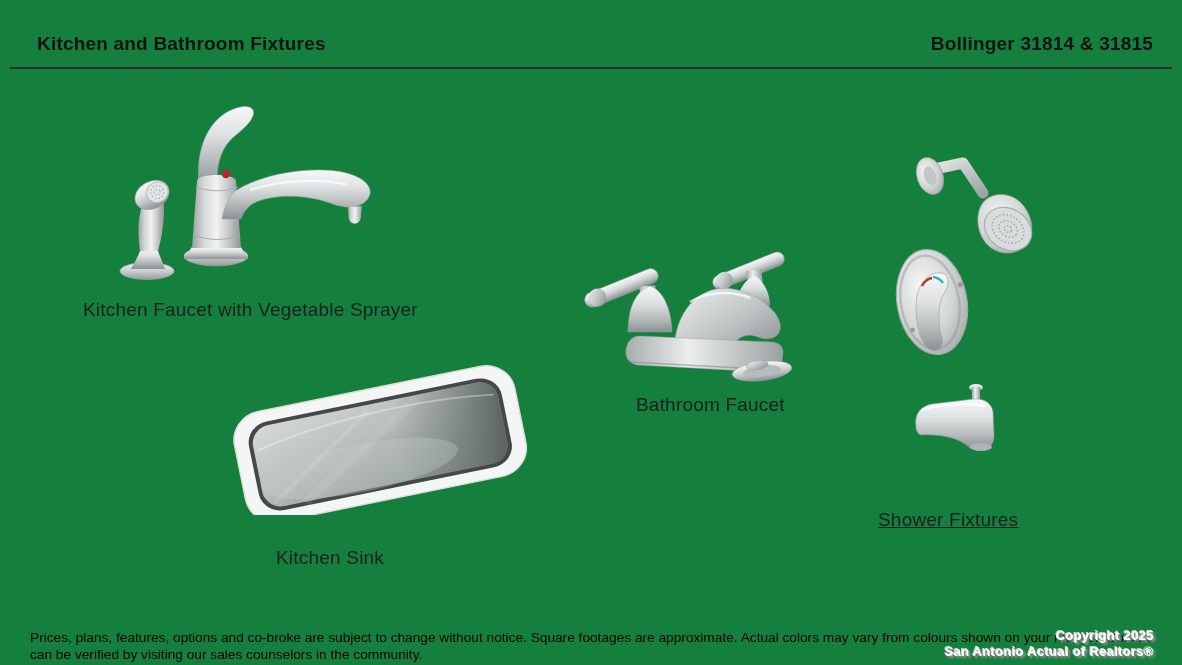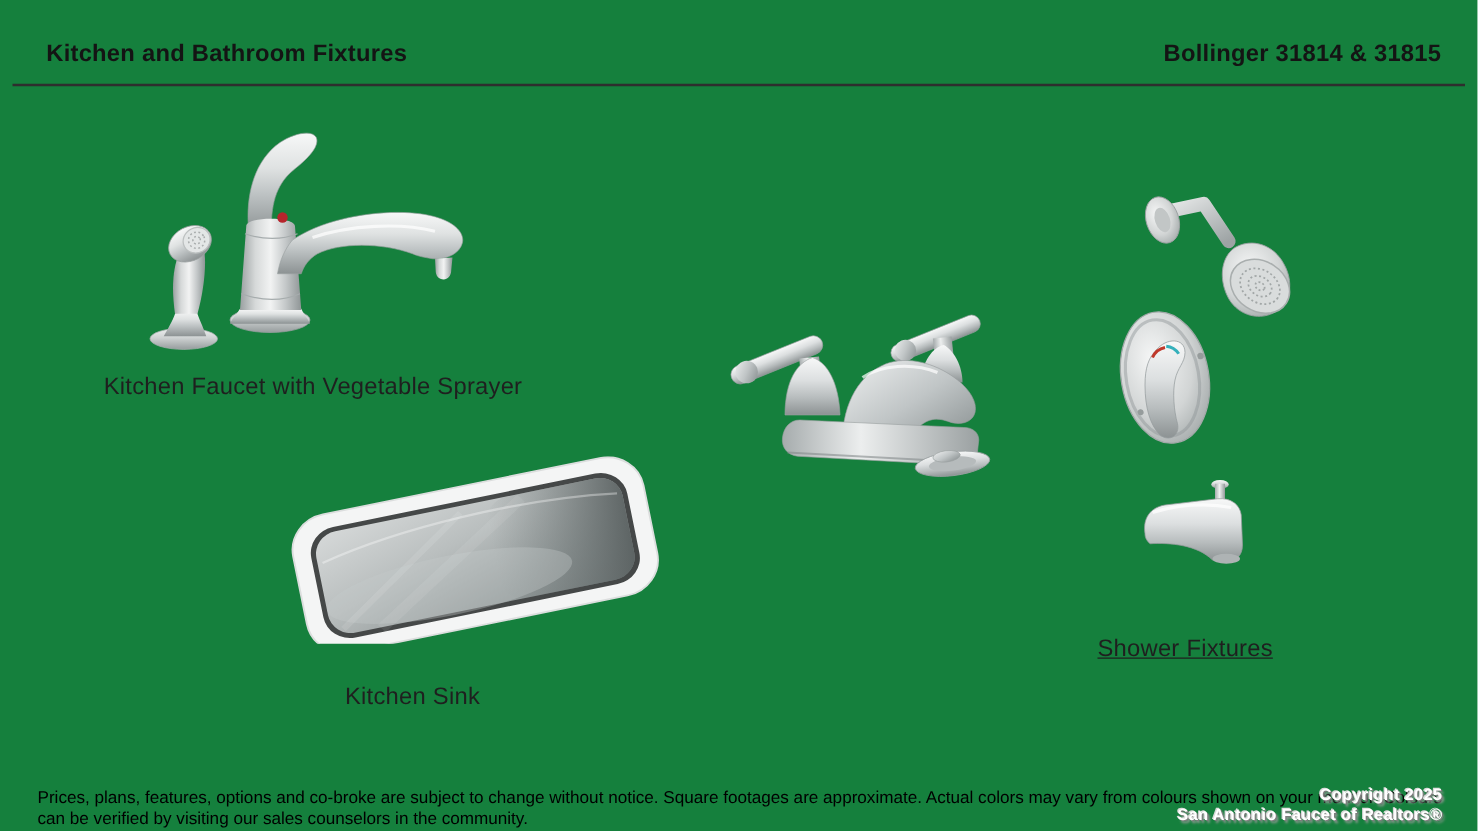--- a/index.html
+++ b/index.html
@@ -226,22 +226,23 @@
 
       <ellipse cx="106" cy="247.5" rx="7" ry="3.5" fill="url(#shV)"></ellipse>
       <rect x="102" y="247" width="8" height="14" fill="url(#shH)"></rect>
       <path d="M46,287 C44,275 50,266 62,264 L104,259 C115,258 122,264 123,272 L124,296 C124,305 118,310 110,309 L100,308 C88,296 66,294 50,295 C47,292 46,290 46,287 Z" fill="url(#shV)" stroke="#969c9d" stroke-width="0.6"></path>
       <path d="M52,270 C70,264 95,262 115,266" fill="none" stroke="#ffffff" stroke-width="2.5" opacity="0.7"></path>
       <ellipse cx="111" cy="307" rx="11" ry="4" fill="#aeb3b4"></ellipse>
     </svg>
   </div>
 
   <div class="prod-label lbl-kf">Kitchen Faucet with Vegetable Sprayer</div>
+  <div class="prod-label lbl-bf">Bathroom Faucet</div>
   <div class="prod-label lbl-ks">Kitchen Sink</div>
   <div class="prod-label lbl-sh">Shower Fixtures</div>
 
   <div class="disclaimer">Prices, plans, features, options and co-broke are subject to change without notice. Square footages are approximate. Actual colors may vary from colours shown on your monitor. Colours can be verified by visiting our sales counselors in the community.</div>
   <div class="watermark">
     <div>Copyright 2025</div>
-    <div>San Antonio Faucet of Realtors®</div>
+    <div>San Antonio Actual of Realtors®</div>
   </div>
 
 </div>
 
 </body></html>

